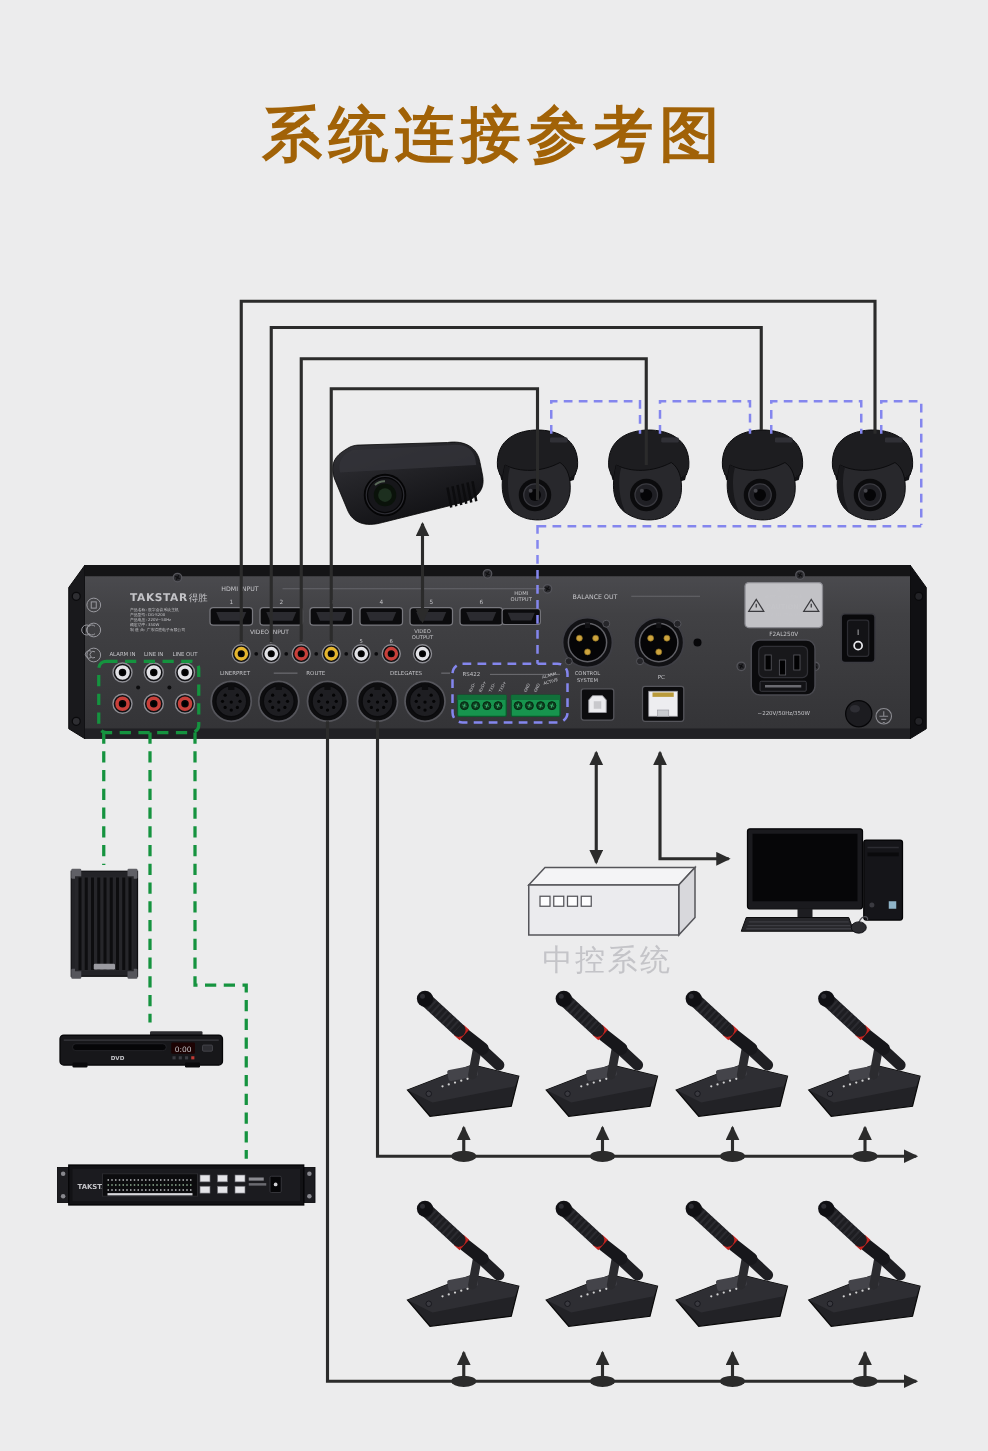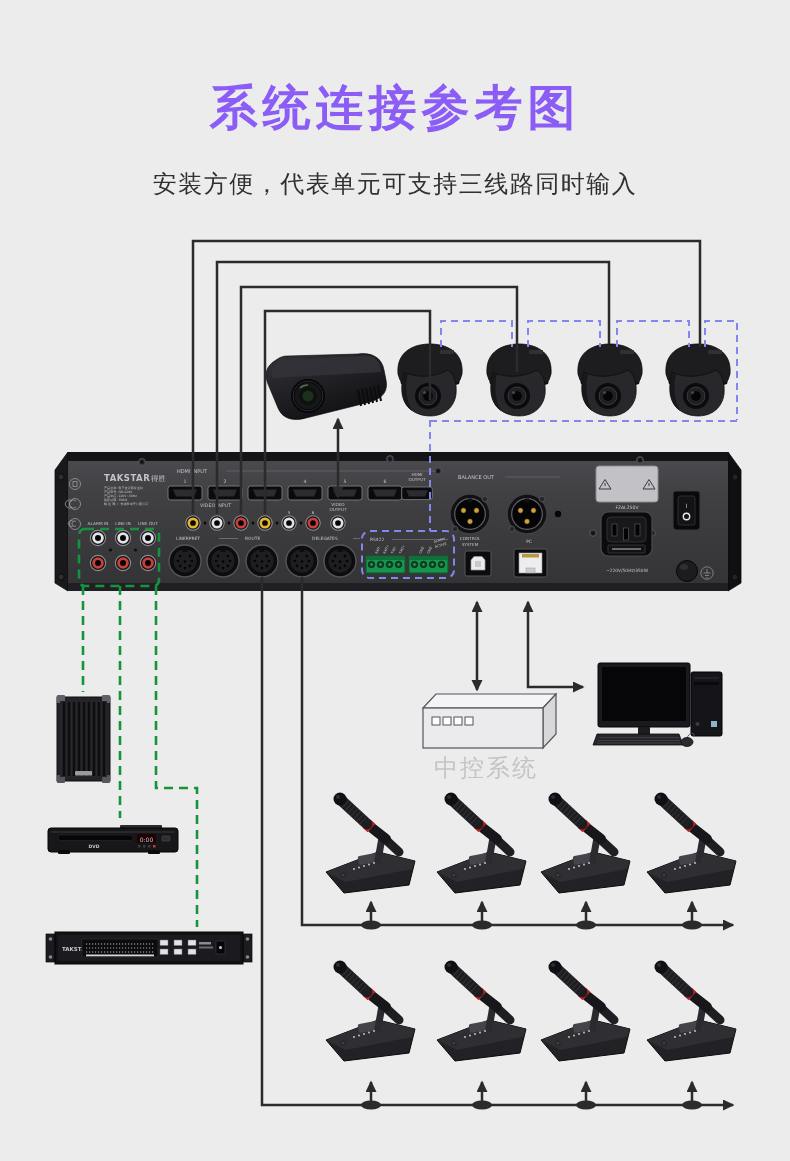--- a/index.html
+++ b/index.html
@@ -1,30 +1,29 @@
 <!DOCTYPE html>
 <html><head>
 <meta charset="utf-8">
 <style>
   html,body{margin:0;padding:0;background:#ececed;}
   .canvas{position:relative;width:790px;height:1161px;background:#ececed;overflow:hidden;
           font-family:"DejaVu Sans","Liberation Sans",sans-serif;}
   .title{position:absolute;top:76px;left:0;width:100%;text-align:center;
-         font-size:48px;font-weight:600;color:#8b5cf6;letter-spacing:5px;}
+         font-size:48px;font-weight:600;color:#a16207;letter-spacing:5px;}
   .subtitle{position:absolute;top:168px;left:0;width:100%;text-align:center;
          font-size:24px;font-weight:500;color:#303032;letter-spacing:1.5px;}
   svg{position:absolute;left:0;top:0;}
   svg text{font-family:"DejaVu Sans","Liberation Sans",sans-serif;fill:#c4c4c8;}
 </style>
 </head>
 <body>
 
 <div class="canvas">
   <div class="title">系统连接参考图</div>
-  <div class="subtitle">安装方便，代表单元可支持三线路同时输入</div>
 
   <svg width="790" height="1161" viewBox="0 0 790 1161">
     <defs>
       <linearGradient id="panelGrad" x1="0" y1="0" x2="0" y2="1">
         <stop offset="0" stop-color="#4a4a4e"></stop>
           <stop offset="0.25" stop-color="#414144"></stop>
         <stop offset="1" stop-color="#343437"></stop>
       </linearGradient>
       <linearGradient id="projGrad" x1="0" y1="0" x2="0.6" y2="1">
         <stop offset="0" stop-color="#333338"></stop>

